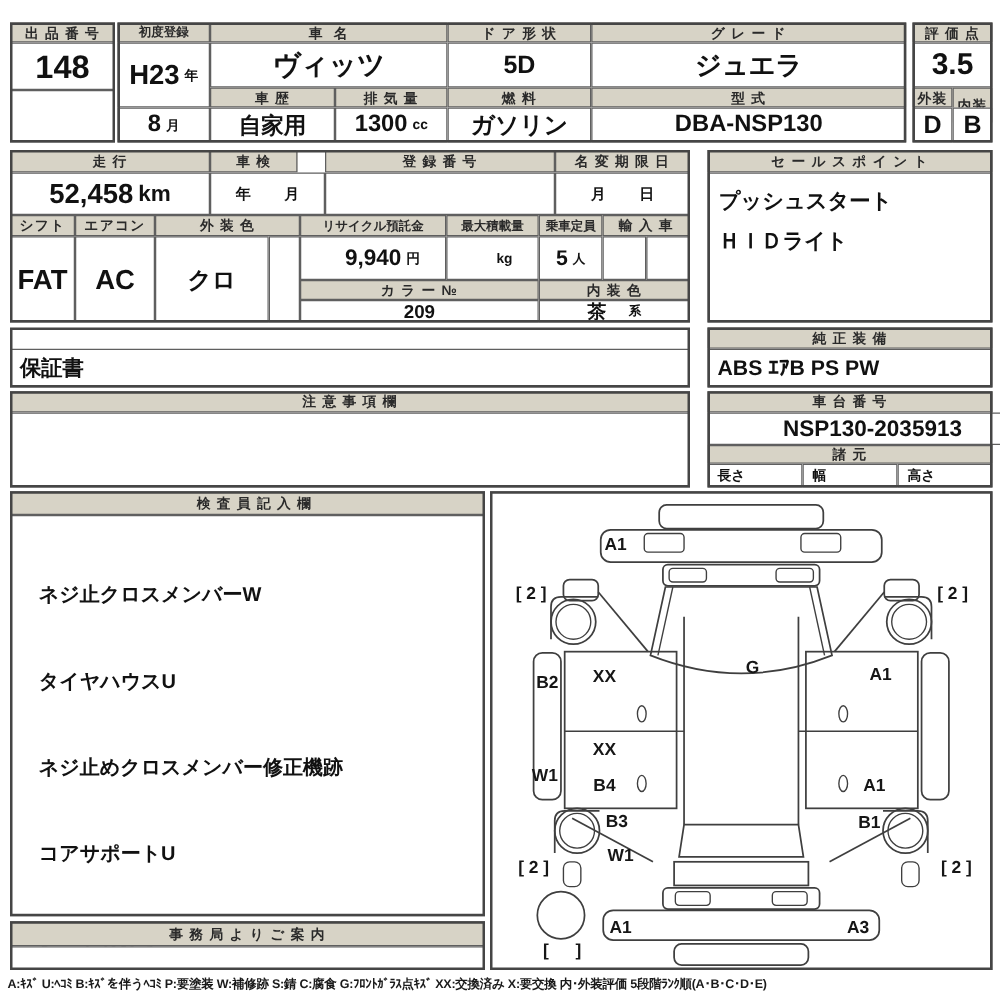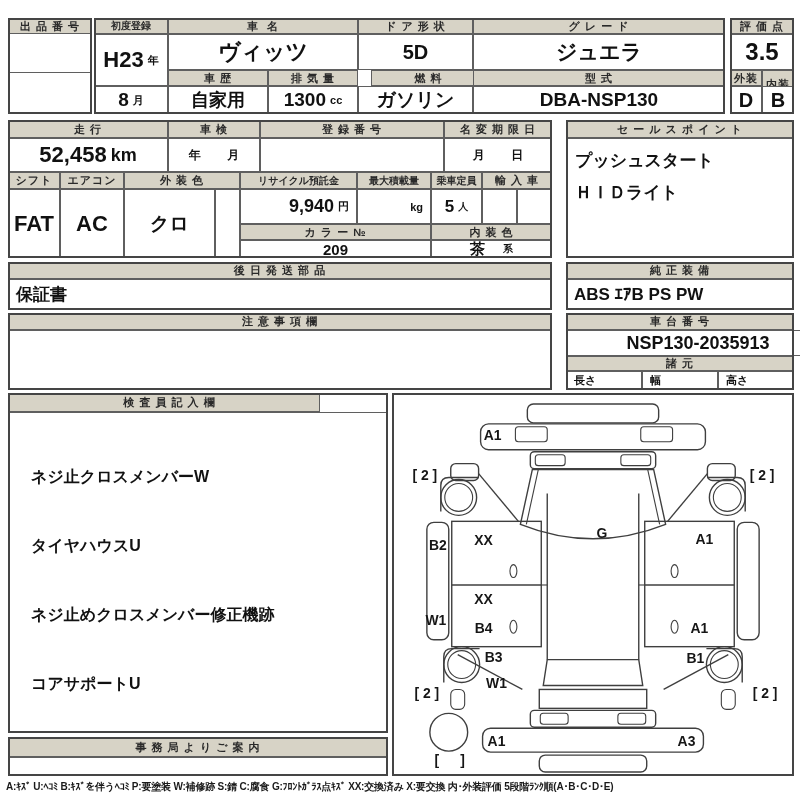--- a/index.html
+++ b/index.html
@@ -4,69 +4,70 @@
 <style>
   html,body{margin:0;padding:0;background:#ffffff;}
   .sheet{position:relative;width:800px;height:800px;background:#fff;
          font-family:"Liberation Sans","DejaVu Sans",sans-serif;color:#111;overflow:hidden;}
   .cell{position:absolute;box-sizing:border-box;border:1px solid #5f5f5f;background:#fff;}
   .hd{background:#d7d3c6;display:flex;align-items:center;justify-content:center;
       font-size:11px;font-weight:700;color:#2a2a2a;white-space:pre;letter-spacing:1px;}
   .hd.small{font-size:10px;letter-spacing:0;}
   .val{display:flex;align-items:center;justify-content:center;font-weight:700;white-space:pre;}
   .val.left{justify-content:flex-start;padding-left:7px;}
-  .val.right{justify-content:flex-end;padding-right:7px;}
+  .val.right{justify-content:flex-end;padding-right:20px;}
   .unit{font-size:11px;font-weight:700;margin-left:4px;align-self:center;}
   .frame{position:absolute;box-sizing:border-box;border:2px solid #454545;pointer-events:none;background:transparent;}
   .lines{display:block;padding:6px 6px 0 22px;font-size:16px;font-weight:600;line-height:23px;white-space:pre;}
   .legend{position:absolute;left:6px;top:780px;width:792px;font-size:10px;font-weight:600;
           color:#1a1a1a;white-space:nowrap;letter-spacing:-0.2px;}
   svg .ln{stroke:#3f3f3f;stroke-width:1.4;fill:none;}
   svg .ln2{stroke:#3f3f3f;stroke-width:1.1;fill:none;}
   .dlabel{font-family:"Liberation Sans",sans-serif;font-size:14px;font-weight:bold;fill:#161616;text-anchor:middle;}
 </style>
 </head>
 <body>
 
 <div class="sheet">
 
   <div class="cell hd" style="left:8px;top:18px;width:84px;height:16px;">出 品 番 号</div>
+  <div class="cell val" style="left:8px;top:34px;width:84px;height:38px;font-size:26px;">148</div>
   <div class="cell" style="left:8px;top:72px;width:84px;height:42px;"></div>
 
   <div class="cell hd small" style="left:94px;top:18px;width:74px;height:16px;">初度登録</div>
   <div class="cell val" style="left:94px;top:34px;width:74px;height:52px;font-size:22px;"><span>H23</span><span class="unit">年</span></div>
   <div class="cell val" style="left:94px;top:86px;width:74px;height:28px;font-size:19px;"><span>8</span><span class="unit">月</span></div>
 
   <div class="cell hd" style="left:168px;top:18px;width:190px;height:16px;">車  名</div>
   <div class="cell val" style="left:168px;top:34px;width:190px;height:36px;font-size:22px;">ヴィッツ</div>
   <div class="cell hd" style="left:168px;top:70px;width:100px;height:16px;">車 歴</div>
   <div class="cell val" style="left:168px;top:86px;width:100px;height:28px;font-size:18px;">自家用</div>
   <div class="cell hd" style="left:268px;top:70px;width:90px;height:16px;">排 気 量</div>
   <div class="cell val" style="left:268px;top:86px;width:90px;height:28px;font-size:19px;"><span>1300</span><span class="unit">cc</span></div>
 
   <div class="cell hd" style="left:358px;top:18px;width:115px;height:16px;">ド ア 形 状</div>
   <div class="cell val" style="left:358px;top:34px;width:115px;height:36px;font-size:20px;">5D</div>
-  <div class="cell hd" style="left:358px;top:70px;width:115px;height:16px;margin-left:13px;">燃 料</div>
+  <div class="cell hd" style="left:358px;top:70px;width:115px;height:16px;">燃 料</div>
   <div class="cell val" style="left:358px;top:86px;width:115px;height:28px;font-size:19px;">ガソリン</div>
 
   <div class="cell hd" style="left:473px;top:18px;width:252px;height:16px;">グ レ ー ド</div>
   <div class="cell val" style="left:473px;top:34px;width:252px;height:36px;font-size:21px;">ジュエラ</div>
   <div class="cell hd" style="left:473px;top:70px;width:252px;height:16px;">型 式</div>
   <div class="cell val" style="left:473px;top:86px;width:252px;height:28px;font-size:19px;">DBA-NSP130</div>
 
   <div class="cell hd" style="left:730px;top:18px;width:64px;height:16px;">評 価 点</div>
   <div class="cell val" style="left:730px;top:34px;width:64px;height:36px;font-size:24px;">3.5</div>
   <div class="cell hd" style="left:730px;top:70px;width:32px;height:16px;">外装</div>
   <div class="cell hd" style="left:762px;top:70px;width:32px;height:28px;">内装</div>
   <div class="cell val" style="left:730px;top:86px;width:32px;height:28px;font-size:20px;">D</div>
   <div class="cell val" style="left:762px;top:86px;width:32px;height:28px;font-size:20px;">B</div>
 
   <div class="cell hd" style="left:8px;top:120px;width:160px;height:18px;">走 行</div>
   <div class="cell val" style="left:8px;top:138px;width:160px;height:34px;font-size:22px;"><span>52,458</span><span class="unit" style="font-size:18px;">km</span></div>
-  <div class="cell hd" style="left:168px;top:120px;width:92px;height:18px;">車 検</div>
+  <div class="cell hd" style="left:168px;top:120px;width:70px;height:18px;">車 検</div>
   <div class="cell val" style="left:168px;top:138px;width:92px;height:34px;font-size:12px;">年        月</div>
   <div class="cell hd" style="left:260px;top:120px;width:184px;height:18px;">登 録 番 号</div>
   <div class="cell val" style="left:260px;top:138px;width:184px;height:34px;"></div>
   <div class="cell hd" style="left:444px;top:120px;width:108px;height:18px;">名 変 期 限 日</div>
   <div class="cell val" style="left:444px;top:138px;width:108px;height:34px;font-size:12px;">月        日</div>
 
   <div class="cell hd" style="left:566px;top:120px;width:228px;height:18px;">セ ー ル ス ポ イ ン ト</div>
   <div class="cell" style="left:566px;top:138px;width:228px;height:120px;">
     <div style="padding:6px 8px;font-size:17px;font-weight:700;line-height:32px;">
       <div>プッシュスタート</div>
@@ -90,35 +91,34 @@
   <div class="cell val right" style="left:357px;top:189px;width:74px;height:35px;font-size:11px;"><span></span><span class="unit">kg</span></div>
   <div class="cell val" style="left:431px;top:189px;width:51px;height:35px;font-size:17px;"><span>5</span><span class="unit" style="font-size:10px;">人</span></div>
   <div class="cell" style="left:482px;top:189px;width:35px;height:35px;"></div>
   <div class="cell" style="left:517px;top:189px;width:35px;height:35px;"></div>
 
   <div class="cell hd" style="left:240px;top:224px;width:191px;height:16px;">カ ラ ー №</div>
   <div class="cell val" style="left:240px;top:240px;width:191px;height:18px;font-size:15px;">209</div>
   <div class="cell hd" style="left:431px;top:224px;width:121px;height:16px;">内 装 色</div>
   <div class="cell val" style="left:431px;top:240px;width:121px;height:18px;font-size:15px;"><span>茶</span><span class="unit" style="font-size:10px;margin-left:18px;">系</span></div>
 
-  <div class="cell hd" style="left:8px;top:262px;width:544px;height:17px;">後 日 発 送 部 品</div>
   <div class="cell val left" style="left:8px;top:279px;width:544px;height:31px;font-size:17px;">保証書</div>
   <div class="cell hd" style="left:566px;top:262px;width:228px;height:17px;">純 正 装 備</div>
   <div class="cell val left" style="left:566px;top:279px;width:228px;height:31px;font-size:17px;">ABS ｴｱB PS PW</div>
 
   <div class="cell hd" style="left:8px;top:313px;width:544px;height:17px;">注 意 事 項 欄</div>
   <div class="cell" style="left:8px;top:330px;width:544px;height:60px;"></div>
   <div class="cell hd" style="left:566px;top:313px;width:228px;height:17px;">車 台 番 号</div>
   <div class="cell val" style="left:566px;top:330px;width:264px;height:26px;font-size:18px;">NSP130-2035913</div>
   <div class="cell hd" style="left:566px;top:356px;width:228px;height:15px;">諸 元</div>
   <div class="cell val left" style="left:566px;top:371px;width:76px;height:19px;font-size:11px;">長さ</div>
   <div class="cell val left" style="left:642px;top:371px;width:76px;height:19px;font-size:11px;">幅</div>
   <div class="cell val left" style="left:718px;top:371px;width:76px;height:19px;font-size:11px;">高さ</div>
 
-  <div class="cell hd" style="left:8px;top:393px;width:312px;height:19px;padding-left:11px;">検 査 員 記 入 欄</div>
+  <div class="cell hd" style="left:8px;top:393px;width:380px;height:19px;padding-left:11px;">検 査 員 記 入 欄</div>
   <div class="cell" style="left:8px;top:412px;width:380px;height:321px;">
     <div class="lines">
       <div>ネジ止クロスメンバーW</div>
       <div>タイヤハウスU</div>
       <div>ネジ止めクロスメンバー修正機跡</div>
       <div>コアサポートU</div>
       <div>シートしみ小</div>
       
       
       

